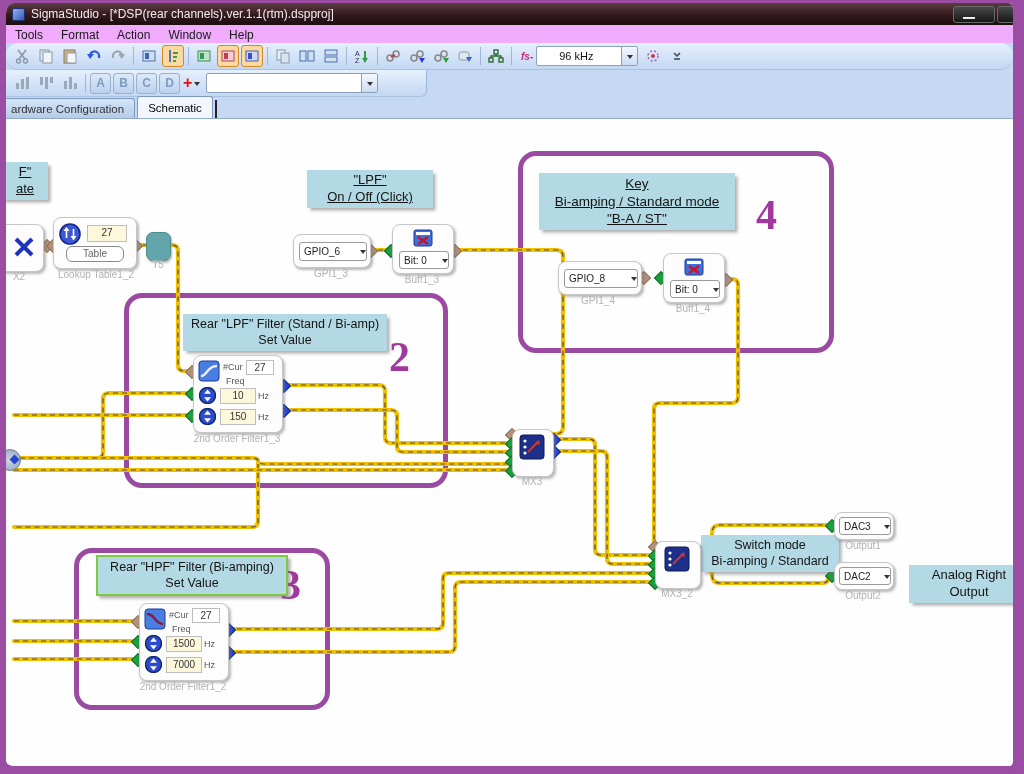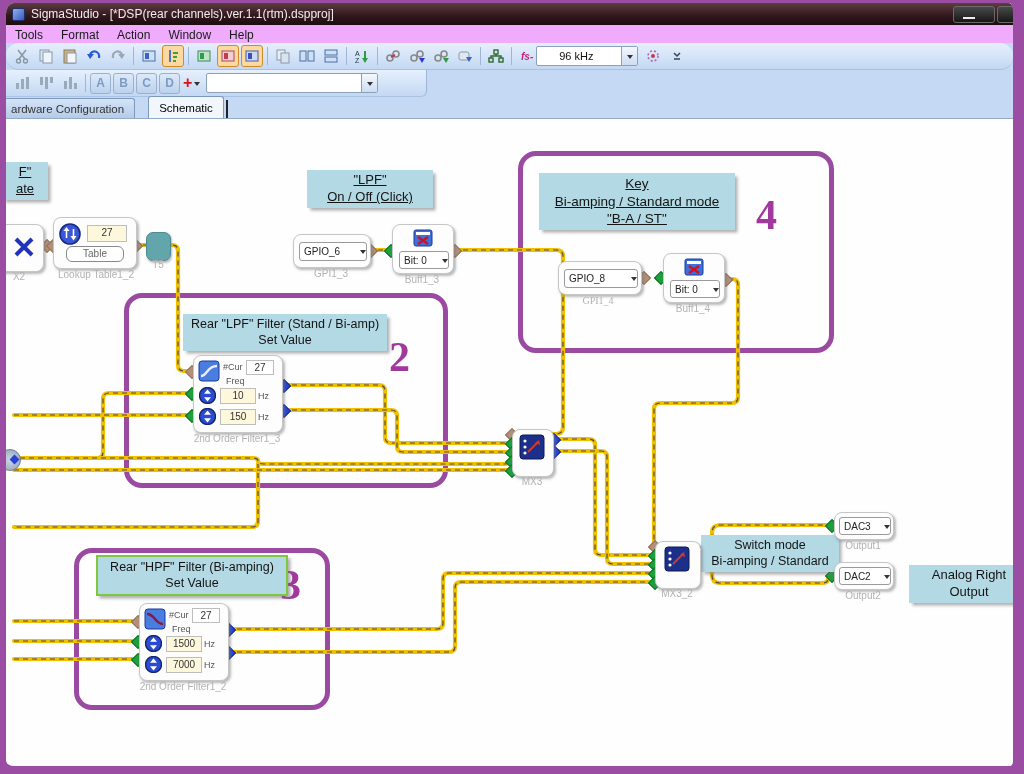--- a/index.html
+++ b/index.html
@@ -33,21 +33,21 @@
   .combo-shell .val{flex:1;padding:0 22px;white-space:nowrap;overflow:hidden;}
   .combo-shell .btn{width:15px;height:100%;background:linear-gradient(#f4f8ff,#cdddf2);
     border-left:1px solid #8aa0bd;display:flex;align-items:center;justify-content:center;}
   .darr{width:0;height:0;border:3.5px solid transparent;border-top:4.5px solid #333;margin-top:4px;}
   .letterbtn{width:19px;height:19px;margin:0 1px;border:1px solid #9ab0cf;border-radius:3px;
     background:linear-gradient(#dde9f8,#bcd2ec);color:#7d9cc4;font-weight:bold;font-size:12px;
     display:flex;align-items:center;justify-content:center;}
   .plusbtn{color:#d11;font-size:16px;font-weight:bold;margin:0 2px;}
   #tabrow{position:absolute;left:0;top:94px;right:0;height:21px;background:#c6d9f4;display:flex;align-items:flex-end;}
   .tab{height:19px;display:flex;align-items:center;padding:0 10px;font-size:11.5px;
-    border:1px solid #7d99bd;border-bottom:none;border-radius:3px 3px 0 0;margin-left:13px;}
+    border:1px solid #7d99bd;border-bottom:none;border-radius:3px 3px 0 0;margin-left:2px;}
   .tab.inactive{background:linear-gradient(#d5e4f7,#b4cbe9);color:#333;margin-left:-6px;}
   .tab.active{background:#f2f7fe;color:#000;height:21px;}
   .tabcaret{width:2px;height:18px;background:#222;margin-left:2px;}
   
   #canvas{position:absolute;left:0;top:115px;right:0;bottom:0;background:#fefefe;border-top:1px solid #93abc9;}
   .region{position:absolute;border:5px solid #9a4aa0;border-radius:18px;}
   .bignum{position:absolute;font-family:"Liberation Serif",serif;font-weight:bold;font-size:42px;color:#a0389e;}
   .note{position:absolute;background:#b3d9e4;color:#141414;text-align:center;font-size:13px;
     line-height:1.3;box-shadow:2.5px 2.5px 3px rgba(110,110,110,.55);padding:2px 7px;}
   .note .u{text-decoration:underline;}
@@ -473,21 +473,21 @@
     </div>
   </div>
   <div class="blk-label" style="left:388px;top:271px;width:56px;">Buff1_3</div>
 
   <div class="blk" style="left:552px;top:258px;width:82px;height:32px;">
     <div class="mini-combo" style="left:5px;top:7px;width:72px;height:17px;">
       <span class="val">GPIO_8</span>
           <span class="darr"></span>
     </div>
   </div>
-  <div class="blk-label" style="left:560px;top:292px;width:64px;font-family:Liberation Serif, serif;">GPI1_4</div>
+  <div class="blk-label" style="left:560px;top:292px;width:64px;">GPI1_4</div>
 
   <div class="blk" style="left:657px;top:250px;width:60px;height:48px;">
     <svg width="20" height="18" style="position:absolute;left:20px;top:4px">
       <rect x="1" y="1" width="18" height="16" rx="2" fill="#3f6fd8" stroke="#1b3a9e"></rect>
       <rect x="3" y="3" width="14" height="3" fill="#fff"></rect>
       <line x1="5" y1="8" x2="15" y2="15" stroke="#cc1122" stroke-width="2.2"></line>
           <line x1="15" y1="8" x2="5" y2="15" stroke="#cc1122" stroke-width="2.2"></line>
     </svg>
     <div class="mini-combo" style="left:6px;top:26px;width:48px;height:16px;">
       <span class="val">Bit: 0</span>

